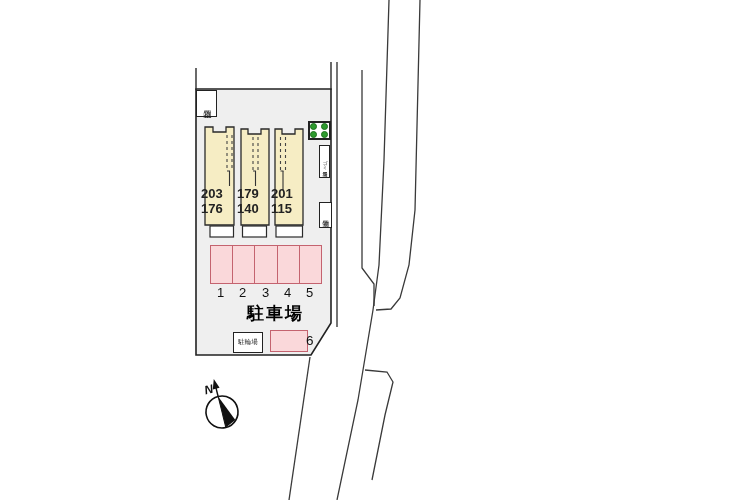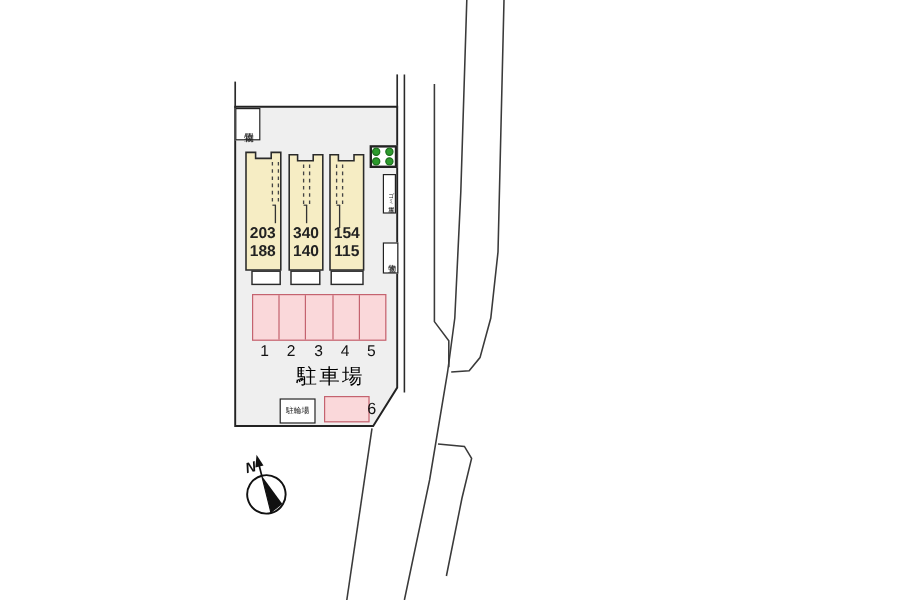--- a/index.html
+++ b/index.html
@@ -20,29 +20,29 @@
   .planting{left:308px;top:121px;width:23px;height:19px;border-width:2px;}
   .dots{display:grid;grid-template-columns:8px 8px;grid-gap:1px 3px;}
   .dot{width:7px;height:7px;border-radius:50%;background:#2d9b2d;border:1px solid #1c6e1c;box-sizing:border-box;}
   
   .garbage{left:319px;top:145px;width:11px;height:33px;border-width:1px;}
   .garbage span{font-size:5px;}
   
   .storage-right{left:319px;top:202px;width:13px;height:26px;border-width:1.2px;}
   .storage-right span{font-size:6.5px;}
   
-  .unit-nums{top:186px;width:36px;text-align:center;font-size:13px;font-weight:bold;color:#222;line-height:15px;}
+  .unit-nums{top:186px;width:36px;font-size:13px;font-weight:bold;color:#222;line-height:15px;}
   .unit-1{left:201px;} .unit-2{left:237px;} .unit-3{left:271px;}
   
   .parking-strip{left:210px;top:245px;width:112px;height:39px;border:1.5px solid #c4636f;background:#fad8da;display:flex;}
   .pcell{flex:1;border-left:1.5px solid #c4636f;}
   .pcell:first-child{border-left:none;}
   .pnum{top:285px;width:23px;text-align:center;font-size:13px;color:#111;}
   
-  .parking-title{left:247px;top:302px;font-size:17px;font-weight:normal;letter-spacing:2px;color:#000;}
+  .parking-title{left:247px;top:302px;font-size:17px;font-weight:bold;letter-spacing:2px;color:#000;}
   
   .bicycle{left:233px;top:332px;width:30px;height:21px;}
   .bicycle span{font-size:6.5px;letter-spacing:0;}
   
   .space6{left:270px;top:330px;width:38px;height:22px;background:#fad8da;border:1.5px solid #c4636f;}
   .space6-label{left:306px;top:333px;font-size:13.5px;color:#111;}
 </style>
 </head>
 <body>
 
@@ -119,28 +119,28 @@
   <div class="abs wbox garbage">
     <span class="vtext">ゴミ置場</span>
   </div>
 
   <div class="abs wbox storage-right">
     <span class="vtext">物置</span>
   </div>
 
   <div class="abs unit-nums unit-1">
     <div>203</div>
-    <div>188</div>
+    <div>176</div>
   </div>
   <div class="abs unit-nums unit-2">
-    <div>340</div>
+    <div>179</div>
     <div>140</div>
   </div>
   <div class="abs unit-nums unit-3">
-    <div>154</div>
+    <div>201</div>
     <div>115</div>
   </div>
 
   <div class="abs parking-strip">
     <div class="pcell"></div>
     <div class="pcell"></div>
     <div class="pcell"></div>
     <div class="pcell"></div>
     <div class="pcell"></div>
   </div>

